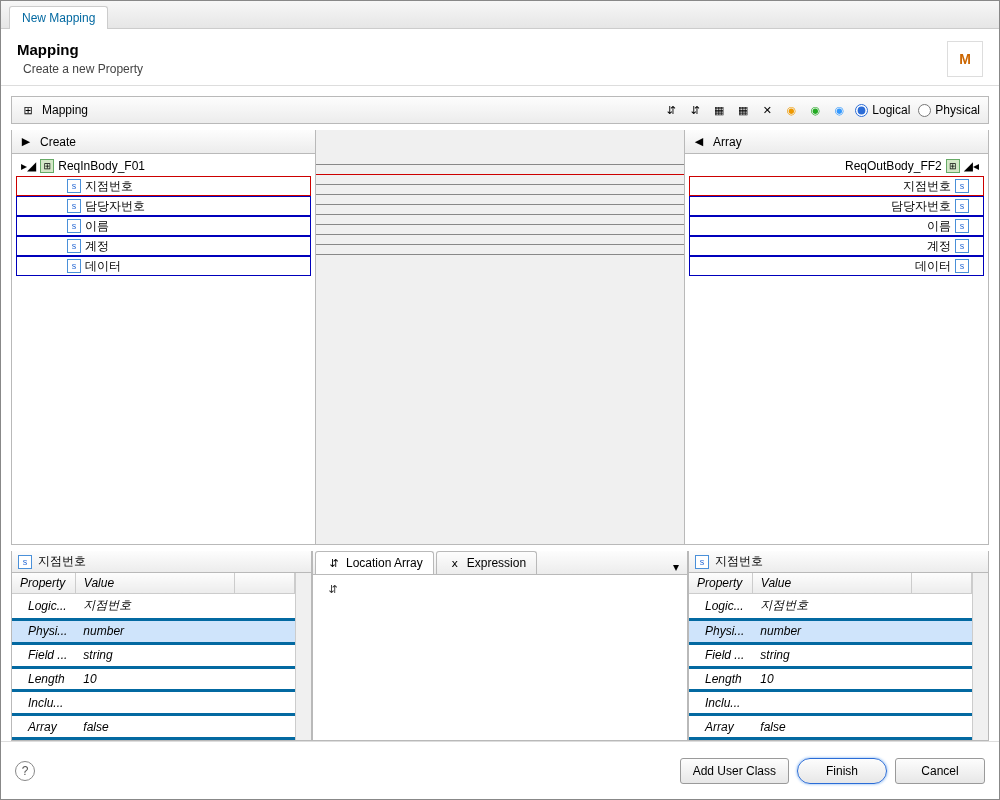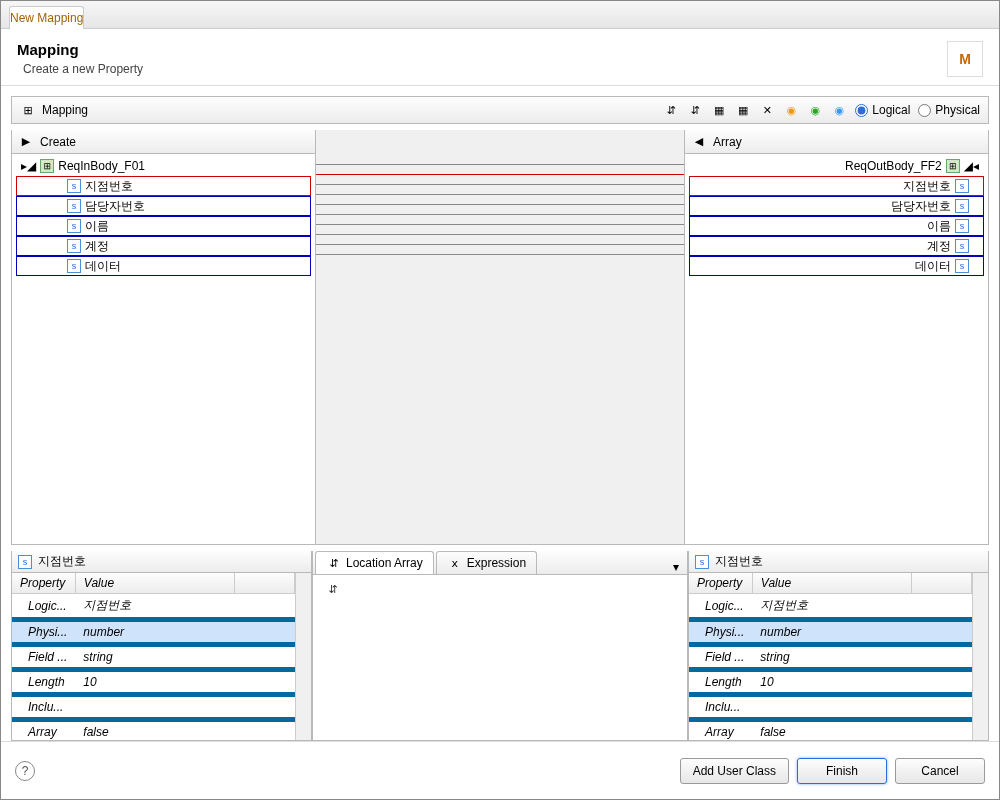--- a/index.html
+++ b/index.html
@@ -1,19 +1,19 @@
 <!DOCTYPE html>
 <html><head>
 <meta charset="utf-8">
 <style>
 * { box-sizing: border-box; margin: 0; padding: 0; font-family: "Segoe UI", Tahoma, sans-serif; font-size: 12px; }
 body { background: #fff; }
 .window { width: 1000px; height: 800px; border: 1px solid #888; display: flex; flex-direction: column; background: #fff; }
 .titlebar { height: 28px; background: linear-gradient(#f7f7f7,#e6e6e6); display: flex; align-items: center; border-bottom: 1px solid #ccc; padding: 0 8px; }
-.titlebar .tab { padding: 4px 0; background: #fff; border: 1px solid #ccc; border-bottom: none; border-radius: 3px 3px 0 0; margin-top: 5px; color: #a16207; }
+.titlebar .tab { padding: 4px 12px; background: #fff; border: 1px solid #ccc; border-bottom: none; border-radius: 3px 3px 0 0; margin-top: 5px; color: #0369a1; }
 .header { padding: 12px 16px 8px; display: flex; justify-content: space-between; align-items: flex-start; border-bottom: 1px solid #ddd; }
 .header h1 { font-size: 15px; font-weight: bold; margin-bottom: 4px; }
 .header .subtitle { font-size: 12px; color: #444; margin-left: 6px; }
 .header-icon { width: 36px; height: 36px; background: #fff; border: 1px solid #ddd; display: flex; align-items: center; justify-content: center; color: #c60; font-weight: bold; font-size: 14px; }
 .content { flex: 1; padding: 10px 10px 0 10px; display: flex; flex-direction: column; gap: 6px; }
 .mapping-toolbar { border: 1px solid #b9b9b9; background: linear-gradient(#fdfdfd,#ececec); display: flex; align-items: center; justify-content: space-between; padding: 3px 8px; height: 28px; }
 .mapping-toolbar .left { display: flex; align-items: center; gap: 6px; }
 .mapping-toolbar .right { display: flex; align-items: center; gap: 8px; }
 .tb-icon { width: 16px; height: 16px; display: inline-flex; align-items: center; justify-content: center; font-size: 11px; }
 .radio { display: inline-flex; align-items: center; gap: 4px; justify-content: flex-end; }
@@ -33,32 +33,32 @@
 .sicon { width: 14px; height: 14px; background: #fff; border: 1px solid #4a90d9; color: #2b6cd6; font-size: 9px; display: inline-flex; align-items: center; justify-content: center; }
 .ricon { width: 14px; height: 14px; background: #d4e8c7; border: 1px solid #6a6; font-size: 9px; display: inline-flex; align-items: center; justify-content: center; }
 .line-connect { position: absolute; left: 0; right: 0; height: 1px; background: #888; }
 .lower { display: flex; height: 190px; gap: 0; }
 .prop-panel { flex: 1; border: 1px solid #b9b9b9; display: flex; flex-direction: column; border-top: none; }
 .mid-lower { width: 376px; border: 1px solid #b9b9b9; border-left: 1px solid #b9b9b9; border-right: 1px solid #b9b9b9; border-top: none; display: flex; flex-direction: column; }
 .prop-header { height: 22px; background: linear-gradient(#fdfdfd,#ececec); border-bottom: 1px solid #b9b9b9; display: flex; align-items: center; padding: 0 6px; gap: 6px; }
 .prop-table { flex: 1; overflow: auto; position: relative; font-style: italic; }
 .prop-table table { width: 100%; border-collapse: collapse; }
 .prop-table th { text-align: left; font-weight: normal; padding: 3px 8px; background: linear-gradient(#fdfdfd,#ececec); border-bottom: 1px solid #ccc; border-right: 1px solid #ccc; position: sticky; top: 0; }
-.prop-table td { padding: 3px 8px; border-bottom: 5px solid #0369a1; }
+.prop-table td { padding: 3px 8px; border-bottom: 3px solid #0369a1; }
 .prop-table tr.selected td { background: #cfe4fb; }
 .scrollbar-fake { width: 16px; background: #f0f0f0; border-left: 1px solid #ccc; }
 .tabbar { display: flex; height: 24px; border-bottom: 1px solid #b9b9b9; align-items: flex-end; background: linear-gradient(#fdfdfd,#ececec); }
 .tabbar .tab2 { padding: 3px 10px; border: 1px solid #b9b9b9; border-bottom: none; margin-left: 2px; background: #fff; border-radius: 3px 3px 0 0; display: flex; align-items: center; gap: 4px; }
 .tabbar .dropdown-arrow { margin-left: auto; padding: 0 8px; cursor: default; }
 .path-content { padding: 6px 12px; font-size: 12px; color: #333; display: flex; align-items: flex-start; gap: 6px; }
 .footer { height: 58px; border-top: 1px solid #ddd; display: flex; align-items: center; justify-content: space-between; padding: 0 14px; }
 .footer .left { }
 .footer .right { display: flex; gap: 8px; }
 .btn { min-width: 90px; height: 26px; border: 1px solid #9a9a9a; background: linear-gradient(#fdfdfd,#e7e7e7); border-radius: 3px; padding: 0 12px; cursor: default; }
-.btn.primary { border-color: #2b6cd6; box-shadow: 0 0 3px #6faaf2; }
+.btn.primary { border-color: #2b6cd6; box-shadow: 0 0 3px #6faaf2; border-radius: 13px; }
 .help-icon { width: 20px; height: 20px; border: 1px solid #888; border-radius: 50%; display: flex; align-items: center; justify-content: center; color: #555; }
 </style>
 </head>
 <body>
 
 <div class="window">
 
   <div class="titlebar">
     <div class="tab">New Mapping</div>
   </div>

